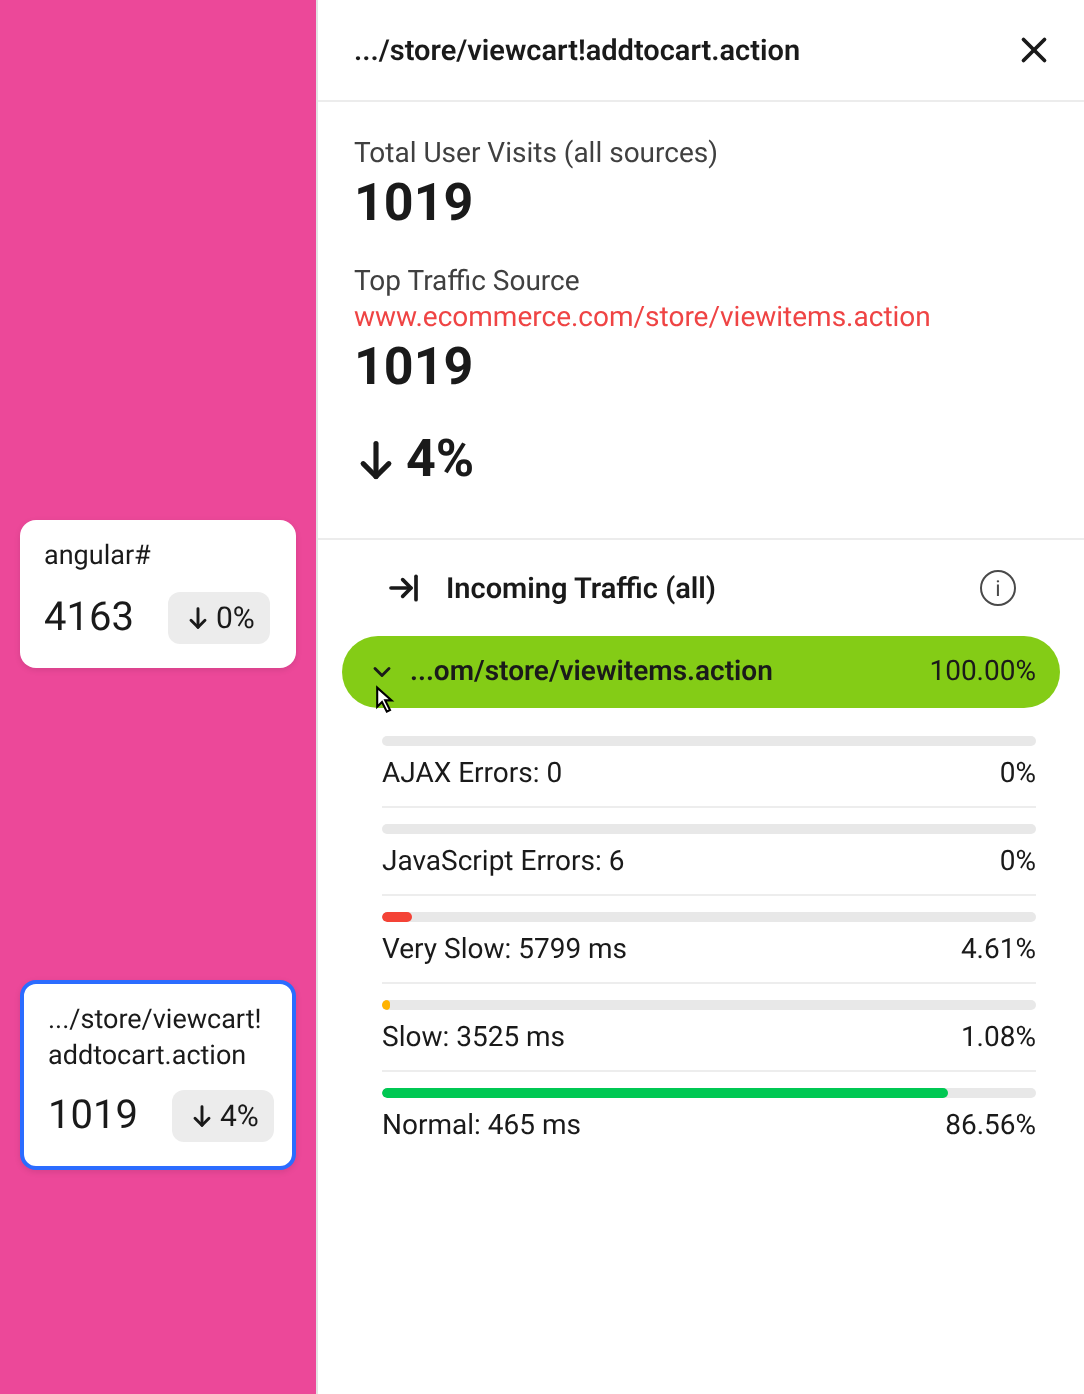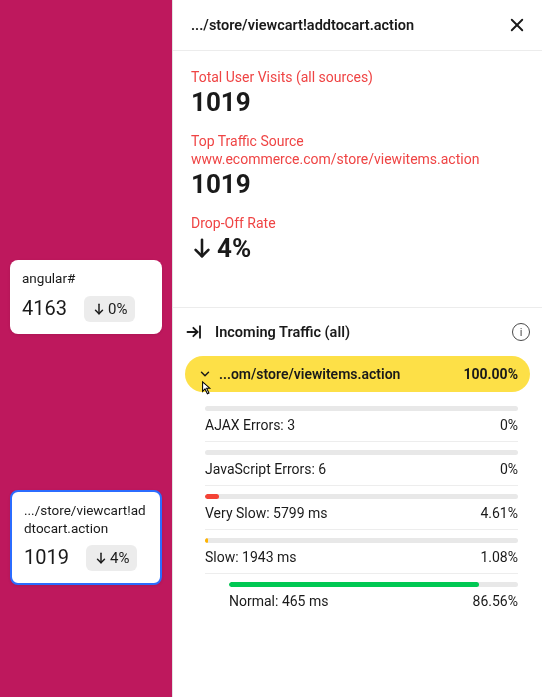--- a/index.html
+++ b/index.html
@@ -6,24 +6,24 @@
   body {
     font-family: -apple-system, BlinkMacSystemFont, "Segoe UI", Roboto, Helvetica, Arial, sans-serif;
     background: #f5f5f5;
     width: 542px;
     height: 697px;
     overflow: hidden;
     display: flex;
     color: #1a1a1a;
   }
   .left-col {
-    width: 172px;
+    width: 158px;
     padding: 0 10px;
     position: relative;
-    background: #be185d;
+    background: #ec4899;
   }
   .card {
     background: #fff;
     border-radius: 8px;
     padding: 10px 12px 12px 12px;
     box-shadow: 0 1px 3px rgba(0,0,0,0.1);
     position: absolute;
     left: 10px; right: 10px;
   }
   .card.selected {
@@ -81,21 +81,21 @@
     width: 22px; height: 22px;
     display: flex; align-items: center; justify-content: center;
     cursor: pointer;
     color: #323232;
   }
   .panel-body {
     padding: 18px 18px 8px 18px;
   }
   .stat-label {
     font-size: 14px;
-    color: #ef4444;
+    color: #404040;
     margin-bottom: 2px;
   }
   .stat-sub {
     font-size: 14px;
     color: #ef4444;
     margin-bottom: 2px;
   }
   .stat-value {
     font-size: 26px;
     font-weight: 700;
@@ -104,72 +104,71 @@
     align-items: center;
     gap: 4px;
   }
   .stat-value .arrow {
     font-weight: 400;
   }
   .section-row {
     display: flex;
     align-items: center;
     gap: 10px;
-    padding: 14px 12px;
+    padding: 14px 34px;
     border-top: 1px solid #ececec;
-    margin-top: 20px;
   }
   .section-label {
     font-size: 14.5px;
     font-weight: 600;
     flex: 1;
   }
   .info-icon {
     width: 18px; height: 18px;
     border: 1.5px solid #4a4a4a;
     border-radius: 50%;
     display:flex;align-items:center;justify-content:center;
     font-size:11px;
     color:#4a4a4a;
   }
   .accordion {
     padding: 0 12px 10px 12px;
   }
   .acc-header {
-    background: #fde047;
+    background: #84cc16;
     border-radius: 18px;
     padding: 10px 12px;
     display: flex;
     align-items: flex-start;
     gap: 6px;
     font-size: 14px;
     font-weight: 600;
     position: relative;
   }
   .acc-header .chev {
     width:16px;height:16px;display:flex;align-items:center;justify-content:center;
   }
   .acc-header .pct {
     margin-left: auto;
-    font-weight: 700;
+    font-weight: 400;
   }
   .cursor-img {
     position:absolute;
     left: 12px;
     top: 24px;
     pointer-events:none;
   }
   .metrics {
     padding: 6px 12px 0 20px;
   }
   .metric {
     padding: 8px 0 8px 0;
     border-bottom: 1px solid #ededed;
   }
-  .metric:last-child { border-bottom: none; margin-left: 24px; }
+  .metric:last-child { border-bottom: none; }
   .bar-track {
     height: 5px;
     background: #e8e8e8;
     border-radius: 3px;
     overflow: hidden;
     margin-bottom: 6px;
   }
   .bar-fill {
     height: 100%;
     border-radius: 3px;
@@ -229,21 +228,20 @@
   </div>
 
   <div class="panel-body">
     <div class="stat-label">Total User Visits (all sources)</div>
     <div class="stat-value">1019</div>
 
     <div class="stat-label">Top Traffic Source</div>
     <div class="stat-sub">www.ecommerce.com/store/viewitems.action</div>
     <div class="stat-value">1019</div>
 
-    <div class="stat-label">Drop-Off Rate</div>
     <div class="stat-value">
       <svg class="arrow" width="22" height="22" viewBox="0 0 24 24" fill="none" stroke="#1a1a1a" stroke-width="2.8" stroke-linecap="round" stroke-linejoin="round">
           <line x1="12" y1="3" x2="12" y2="21"></line>
           <polyline points="5 14 12 21 19 14"></polyline>
         </svg>
       <span>4%</span>
     </div>
   </div>
 
   <div class="section-row">
@@ -271,21 +269,21 @@
           <path d="M7 2 L7 14 L10 11 L13 17 L15 16 L12 10 L16 10 Z" fill="#fff" stroke="#000" stroke-width="1.3"></path>
         </svg>
     </div>
 
     <div class="metrics" id="metrics-container">
         <div class="metric">
           <div class="bar-track">
             <div class="bar-fill" style="width:0%;background:#9c27b0"></div>
           </div>
           <div class="metric-row">
-            <span>AJAX Errors: 3</span>
+            <span>AJAX Errors: 0</span>
             <span>0%</span>
           </div>
         </div>
         <div class="metric">
           <div class="bar-track">
             <div class="bar-fill" style="width:0%;background:#9c27b0"></div>
           </div>
           <div class="metric-row">
             <span>JavaScript Errors: 6</span>
             <span>0%</span>
@@ -298,21 +296,21 @@
           <div class="metric-row">
             <span>Very Slow: 5799 ms</span>
             <span>4.61%</span>
           </div>
         </div>
         <div class="metric">
           <div class="bar-track">
             <div class="bar-fill" style="width:1.08%;background:#ffb300"></div>
           </div>
           <div class="metric-row">
-            <span>Slow: 1943 ms</span>
+            <span>Slow: 3525 ms</span>
             <span>1.08%</span>
           </div>
         </div>
         <div class="metric">
           <div class="bar-track">
             <div class="bar-fill" style="width:86.56%;background:#00c853"></div>
           </div>
           <div class="metric-row">
             <span>Normal: 465 ms</span>
             <span>86.56%</span>

